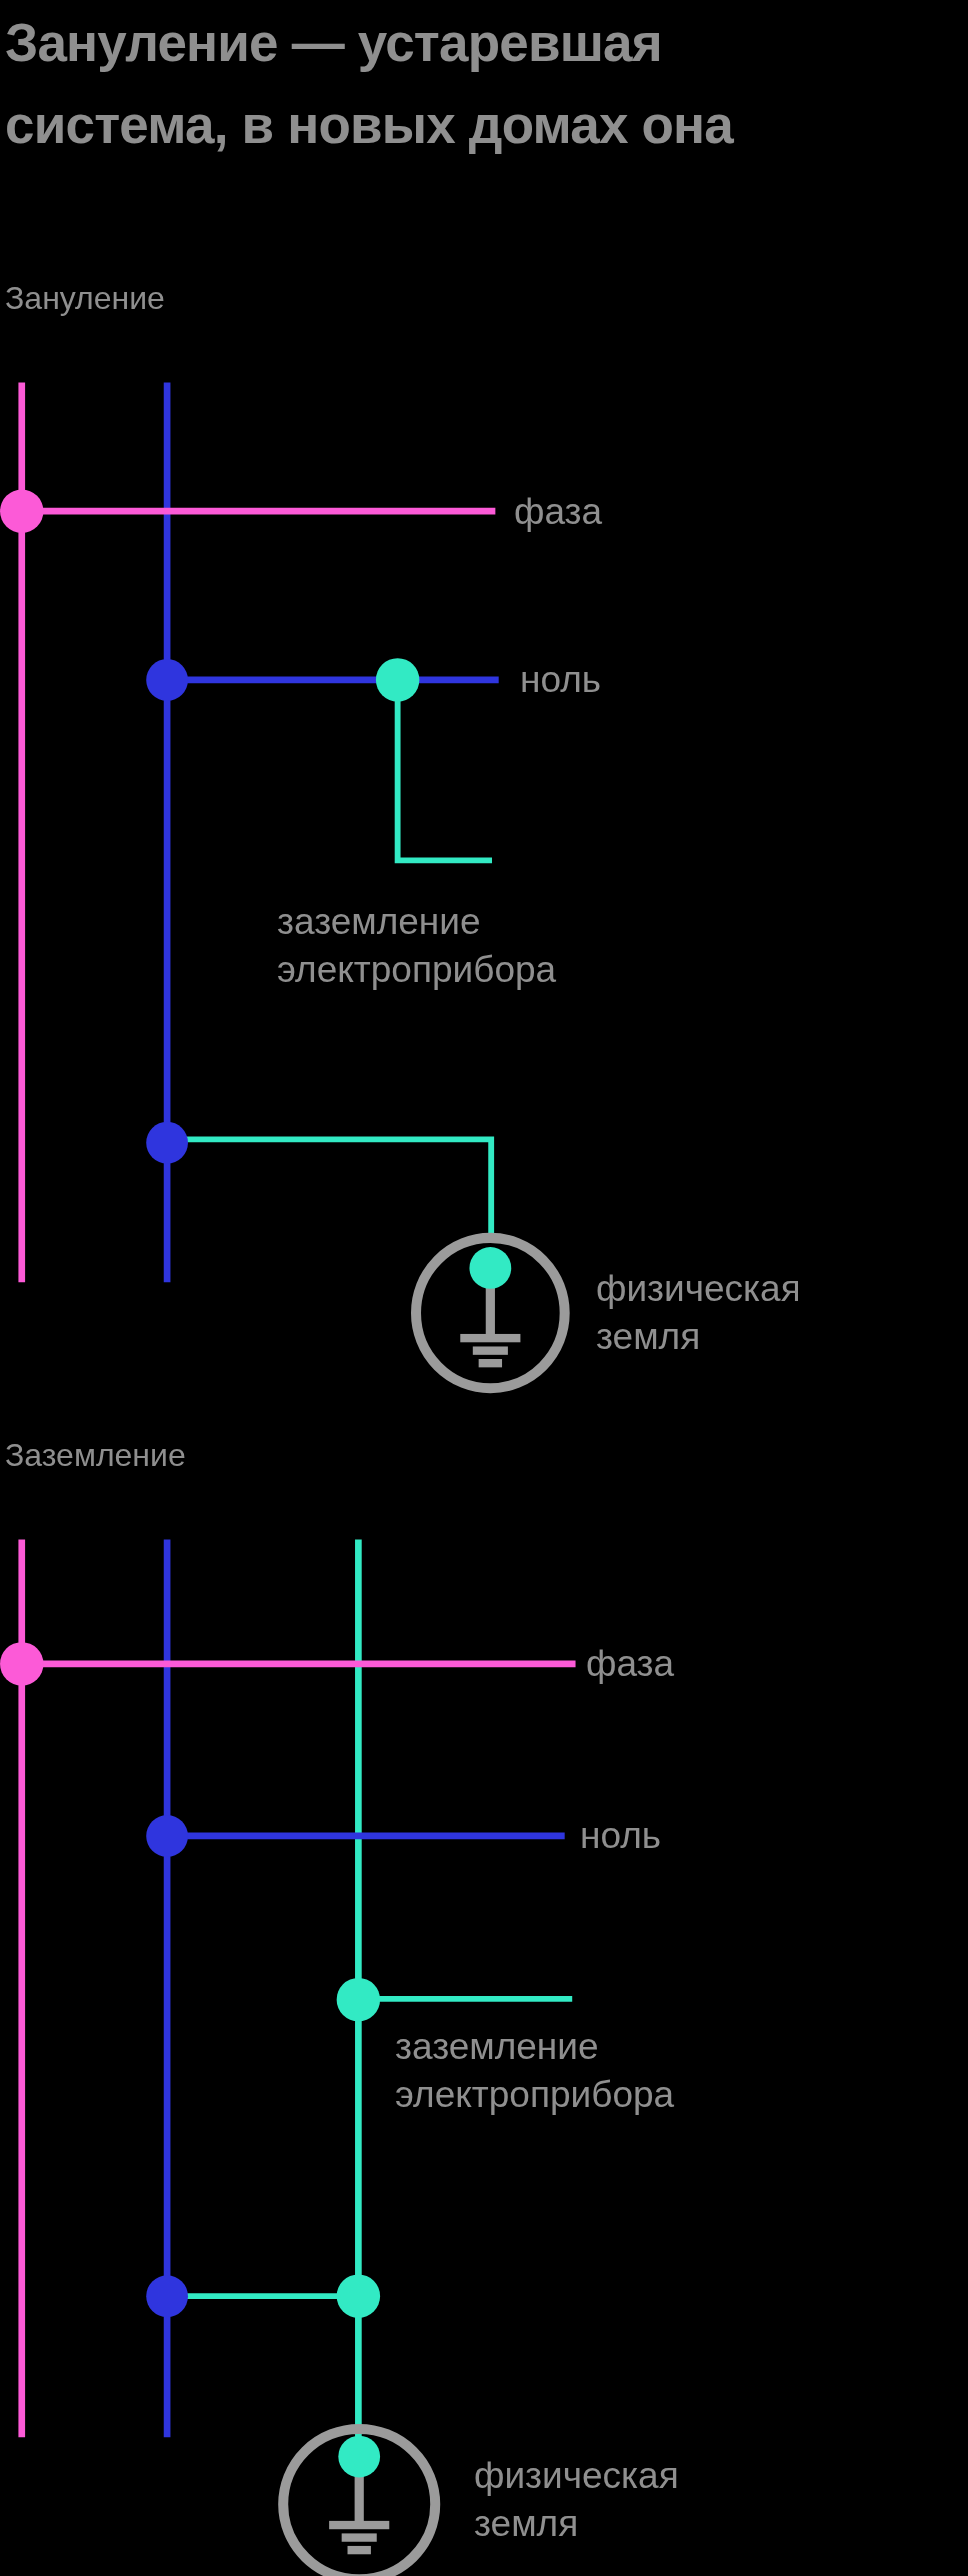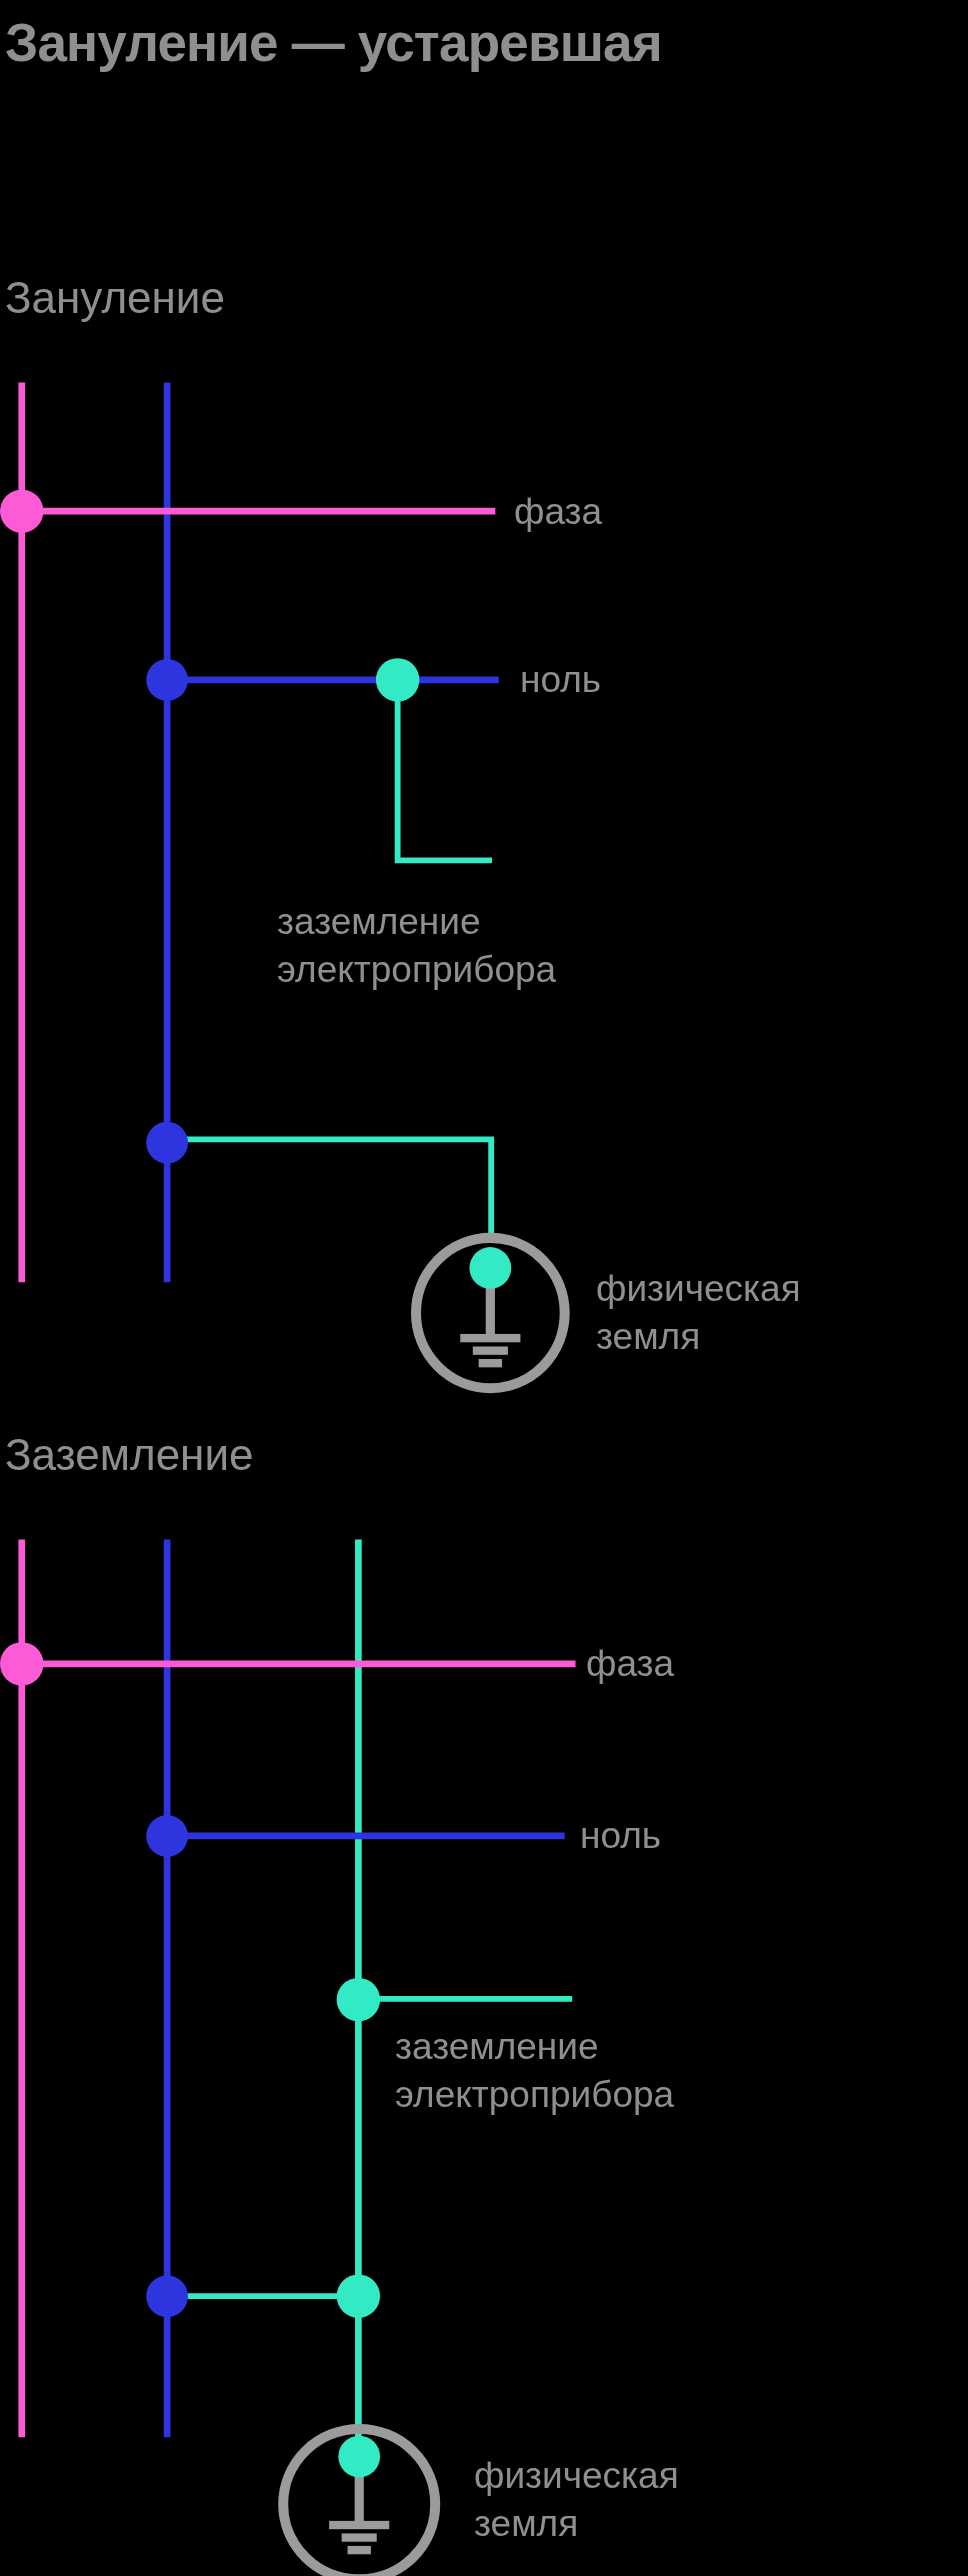--- a/index.html
+++ b/index.html
@@ -30,37 +30,38 @@
   .fill-ground{fill:var(--c-ground);}
   .fill-symbol{fill:var(--c-symbol);}
   .nofill{fill:none;}
   .page-title{
     position:absolute;left:5px;top:1.7px;width:919px;
     font-size:53px;font-weight:700;line-height:82px;
     letter-spacing:-0.8px;color:var(--c-title);
   }
   .subtitle{
     position:absolute;left:5px;
-    font-size:44px;font-weight:400;line-height:38px;
+    font-size:32px;font-weight:400;line-height:38px;
     color:var(--c-text);
   }
   .wire-label{
     position:absolute;
     font-size:37px;font-weight:400;line-height:45px;
     color:var(--c-text);white-space:nowrap;
   }
   .wire-label.two-line{line-height:48px;}
 </style>
 </head>
 <body>
 
 <div id="page">
 
   <div class="page-title">
     <div>Зануление — устаревшая</div>
+    <div>система, в новых домах она</div>
   </div>
 
   <div class="subtitle" style="top:279px;">Зануление</div>
   <div class="subtitle" style="top:1436px;">Заземление</div>
 
   <svg id="schematic" width="969" height="2576" viewBox="0 0 1160 3084">
 
     <g>
       <line x1="26" y1="458" x2="26" y2="1535" class="stroke-phase" stroke-width="8"></line>
       <line x1="200" y1="458" x2="200" y2="1535" class="stroke-neutral" stroke-width="8"></line>

